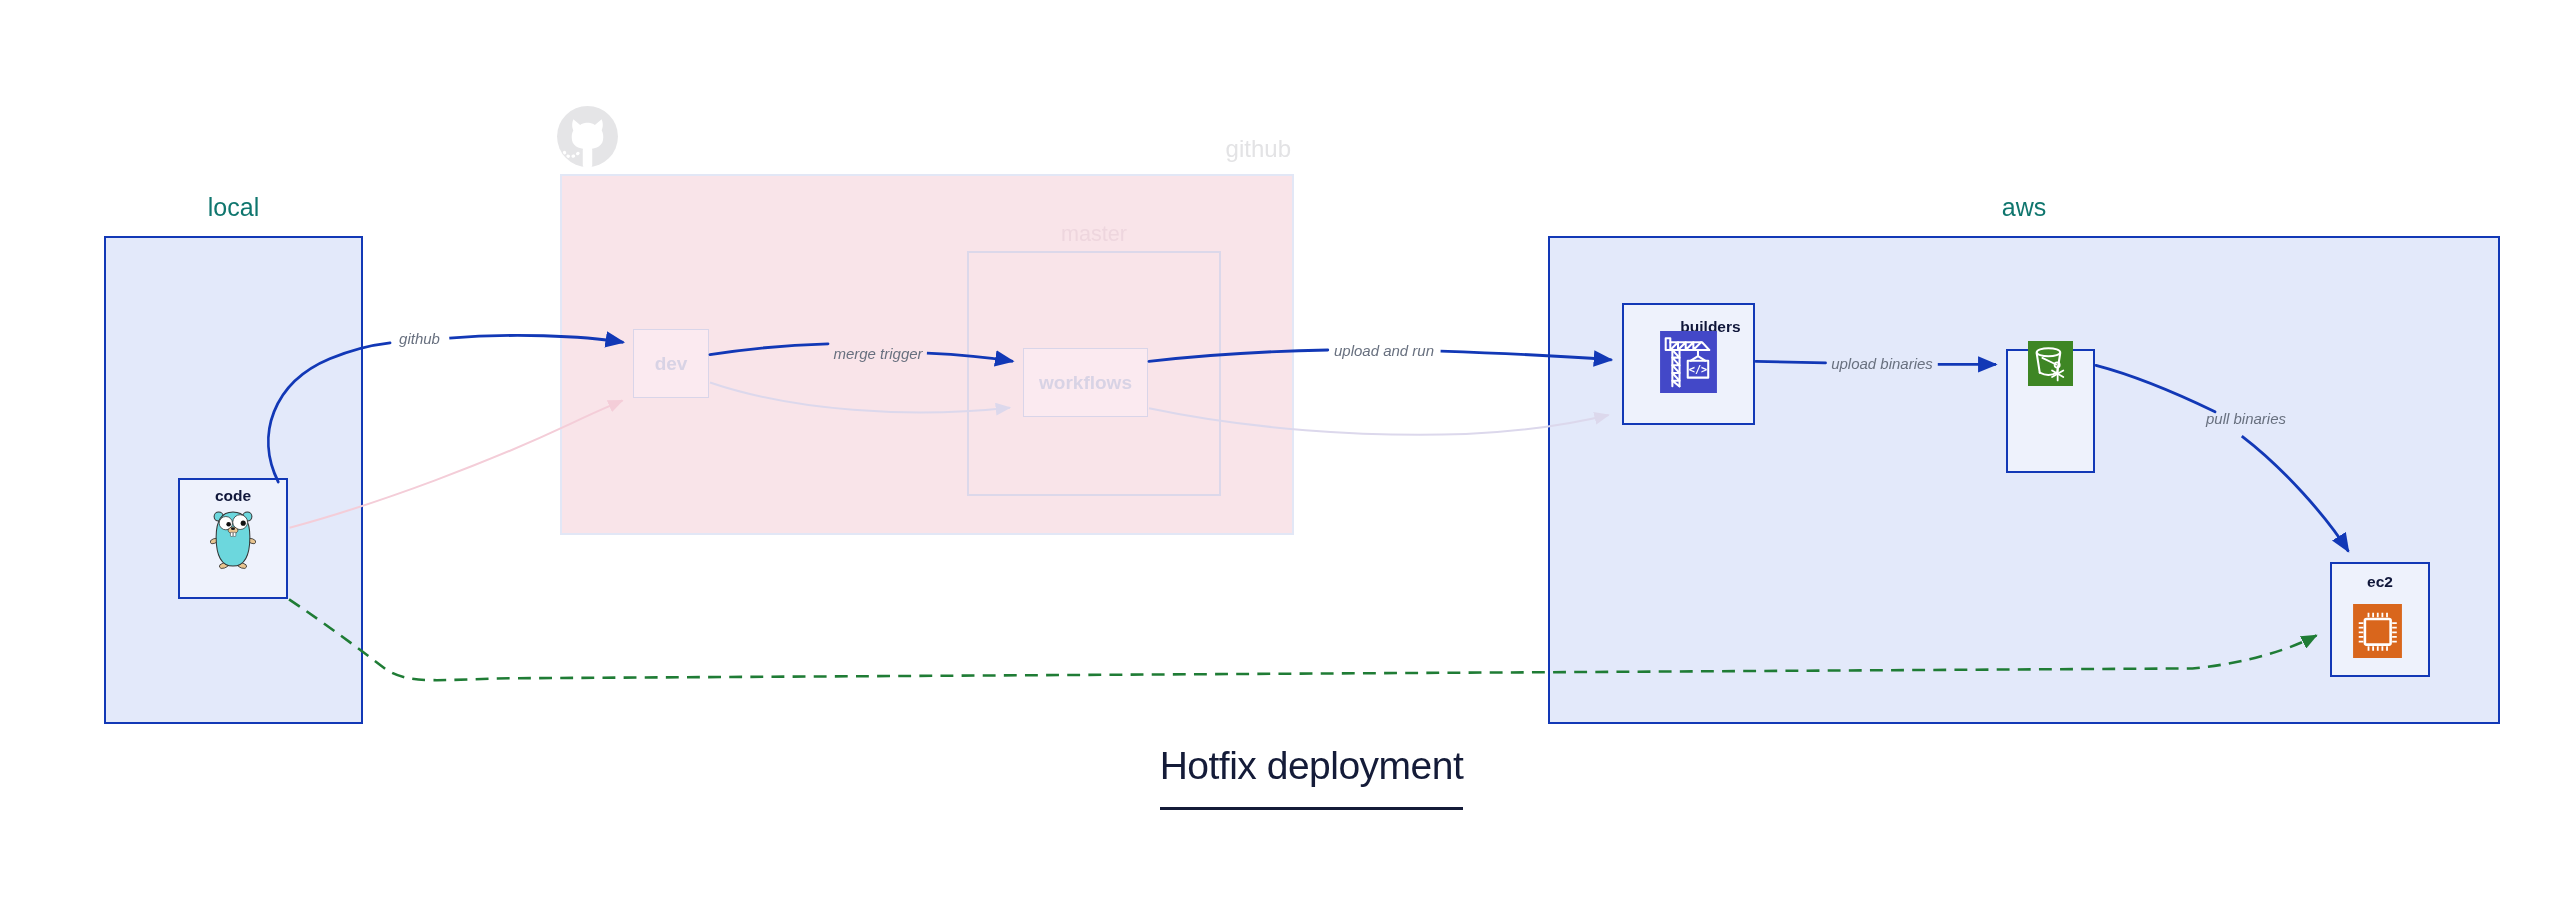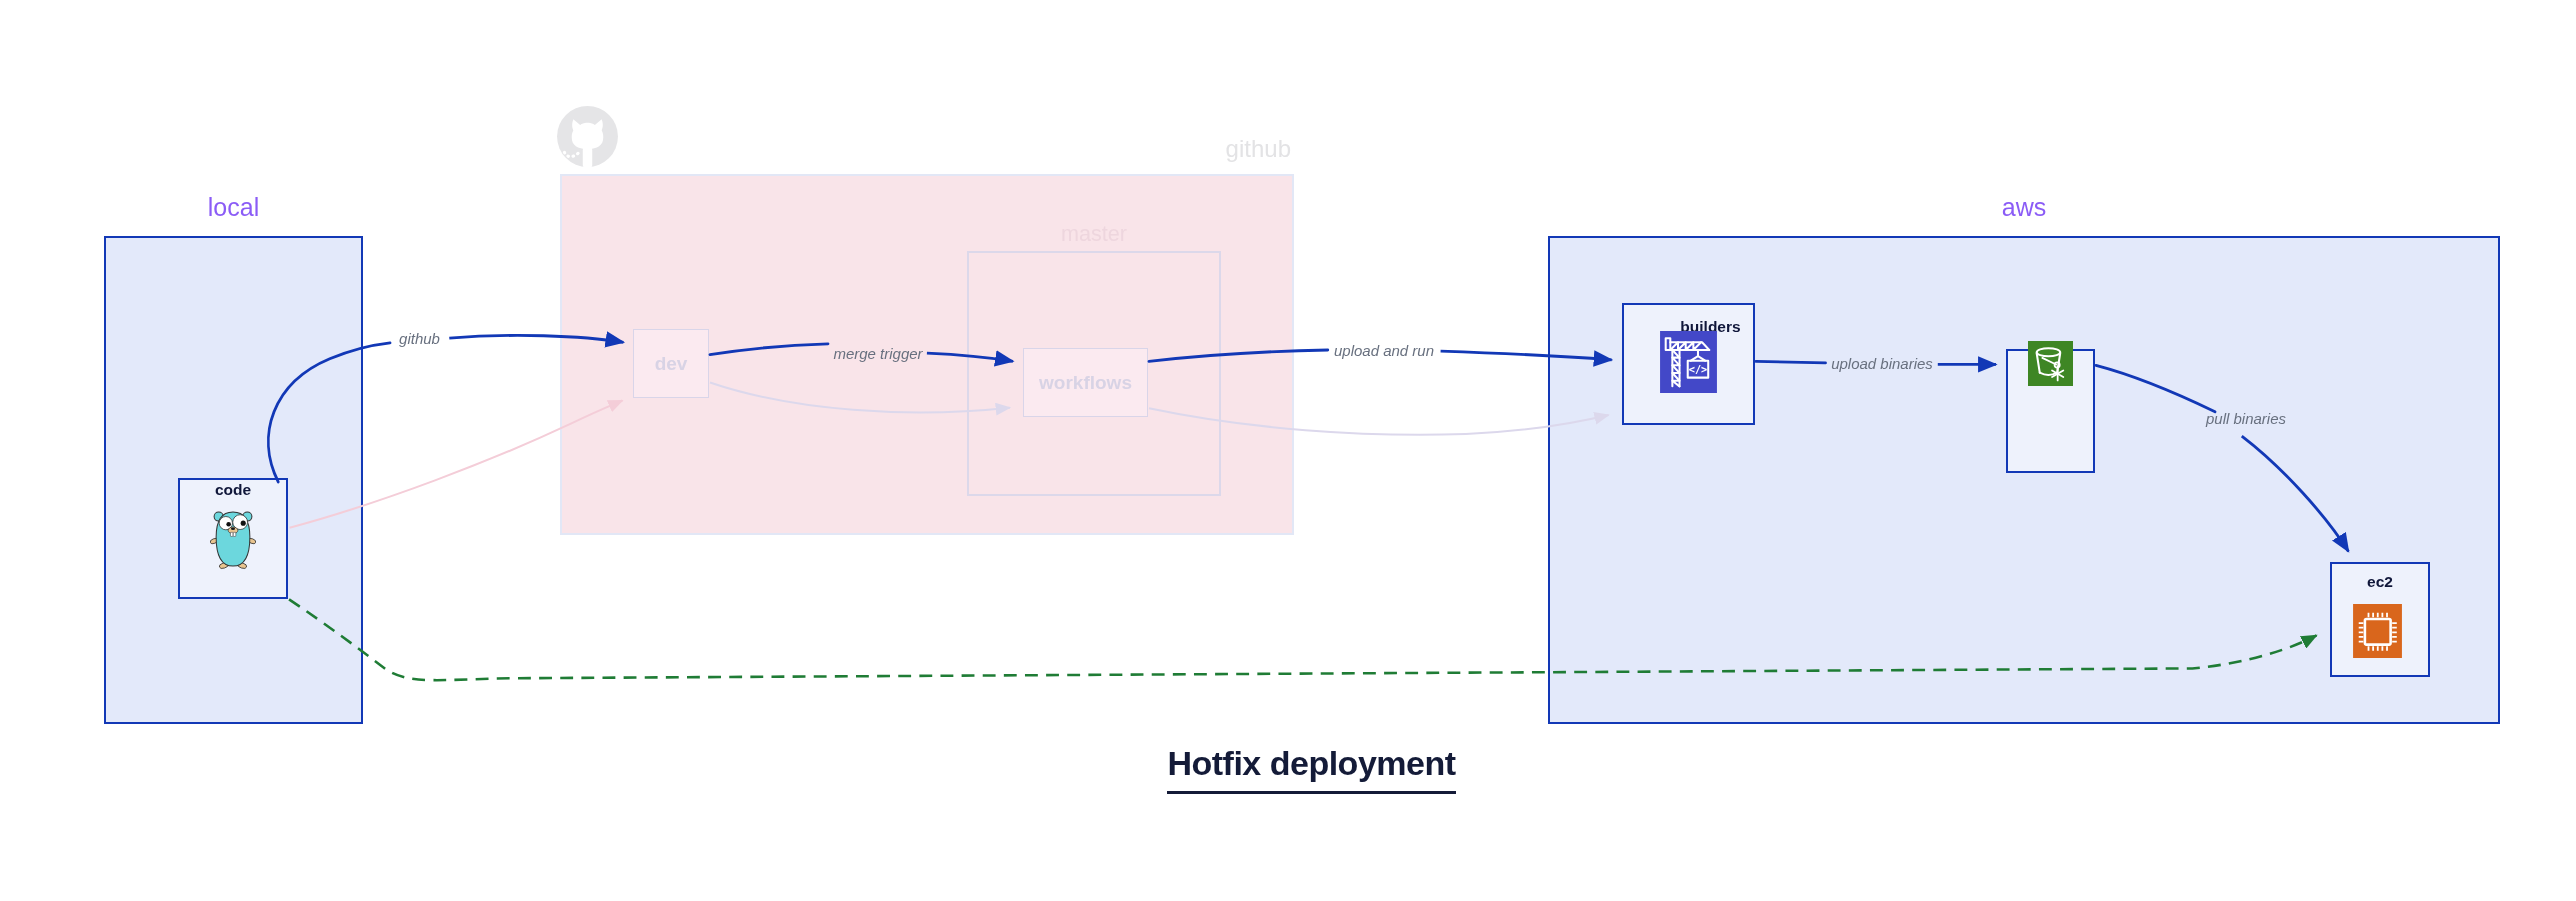--- a/index.html
+++ b/index.html
@@ -4,37 +4,37 @@
 <style>
   html,body{margin:0;padding:0;background:#ffffff;}
   body{font-family:"Liberation Sans", sans-serif;}
   .canvas{position:relative;width:2604px;height:902px;background:#ffffff;overflow:hidden;}
 
   .group{position:absolute;box-sizing:border-box;}
   .group.strong{background:#e3e9fa;border:2.6px solid #1238b6;}
   .group.github{background:#f9e4e9;border:2.1px solid #e2e7f6;}
   .group.master{background:transparent;border:2.1px solid #dcd8ea;}
 
-  .group-label{position:absolute;color:#8b5cf6;font-size:25px;font-weight:500;text-align:center;letter-spacing:0;}
+  .group-label{position:absolute;color:#0f766e;font-size:25px;font-weight:500;text-align:center;letter-spacing:0;}
   .group-label.faded-gray{color:#e3e3e5;font-weight:400;text-align:right;font-size:24px;}
   .group-label.faded-pink{color:#eed6de;font-weight:400;font-size:21.6px;}
 
   .node{position:absolute;box-sizing:border-box;background:#eef2fc;border:2.1px solid #1238b6;}
   .node .node-label{position:absolute;left:0;width:100%;text-align:center;font-weight:bold;font-size:15.5px;color:#10173a;}
   .node.ghost{background:#fbeaf0;border:1.8px solid #d9d5e9;}
   .node.ghost .node-label{color:#d8d3e5;position:static;display:flex;align-items:center;justify-content:center;height:100%;}
 
   .icon-wrap{position:absolute;}
 
   svg.edges{position:absolute;left:0;top:0;pointer-events:none;}
 
   .edge-label{position:absolute;font-style:italic;font-size:15px;color:#68707f;text-align:center;line-height:17.5px;}
 
   .title-wrap{position:absolute;left:1054px;top:746px;width:515px;text-align:center;}
-  .title-text{display:inline-block;font-size:34px;font-weight:700;color:#141b38;letter-spacing:-0.5px;border-bottom:3.6px solid #141b38;padding-bottom:9px;line-height:1.05;}
+  .title-text{display:inline-block;font-size:39px;font-weight:400;color:#141b38;letter-spacing:-0.5px;border-bottom:3.6px solid #141b38;padding-bottom:20px;line-height:1.05;}
 </style>
 </head>
 <body>
 
 <div class="canvas">
 
   <div class="group strong" style="left:104px;top:236px;width:259px;height:488px;"></div>
   <div class="group github" style="left:560px;top:174px;width:734px;height:361px;"></div>
   <div class="group master" style="left:967px;top:251px;width:254px;height:245px;"></div>
   <div class="group strong" style="left:1548px;top:236px;width:952px;height:488px;"></div>
@@ -47,21 +47,21 @@
   <div class="icon-wrap" style="left:556px;top:105px;width:63px;height:63px;">
     <svg width="63" height="63" viewBox="0 0 120 120">
       <circle cx="60" cy="60" r="58" fill="#e5e5e7"></circle>
       <path d="M60 34 C52 34 50 36 46 38 L33 27 C29 38 31.5 44 33 48 C30 54 30 58 30 62 C30 77 41 84 60 84 C79 84 90 77 90 62 C90 58 90 54 87 48 C88.5 44 91 38 87 27 L74 38 C70 36 68 34 60 34 Z" fill="#ffffff"></path>
       <rect x="51" y="80" width="18" height="40" rx="6" fill="#ffffff"></rect>
       <path d="M42 92 C30 102 20 100 15 88" stroke="#ffffff" stroke-width="6" fill="none" stroke-linecap="round" stroke-dasharray="1 9"></path>
     </svg>
   </div>
 
   <div class="node" style="left:178px;top:478px;width:110px;height:121px;">
-    <div class="node-label" style="top:1px;">code</div>
+    <div class="node-label" style="top:7px;">code</div>
   </div>
 
   <div class="icon-wrap" style="left:210px;top:508px;width:46px;height:62px;">
     <svg width="46" height="62" viewBox="0 0 90 120">
       <circle cx="17" cy="16" r="9" fill="#6cd7dd" stroke="#333333" stroke-width="2"></circle>
       <circle cx="73" cy="16" r="9" fill="#6cd7dd" stroke="#333333" stroke-width="2"></circle>
       <ellipse cx="8" cy="64" rx="8" ry="4.5" fill="#e9c58f" stroke="#333333" stroke-width="1.5" transform="rotate(-22 8 64)"></ellipse>
       <ellipse cx="82" cy="64" rx="8" ry="4.5" fill="#e9c58f" stroke="#333333" stroke-width="1.5" transform="rotate(22 82 64)"></ellipse>
       <ellipse cx="27" cy="112" rx="9" ry="5" fill="#e9c58f" stroke="#333333" stroke-width="1.5" transform="rotate(-18 27 112)"></ellipse>
       <ellipse cx="63" cy="112" rx="9" ry="5" fill="#e9c58f" stroke="#333333" stroke-width="1.5" transform="rotate(18 63 112)"></ellipse>

